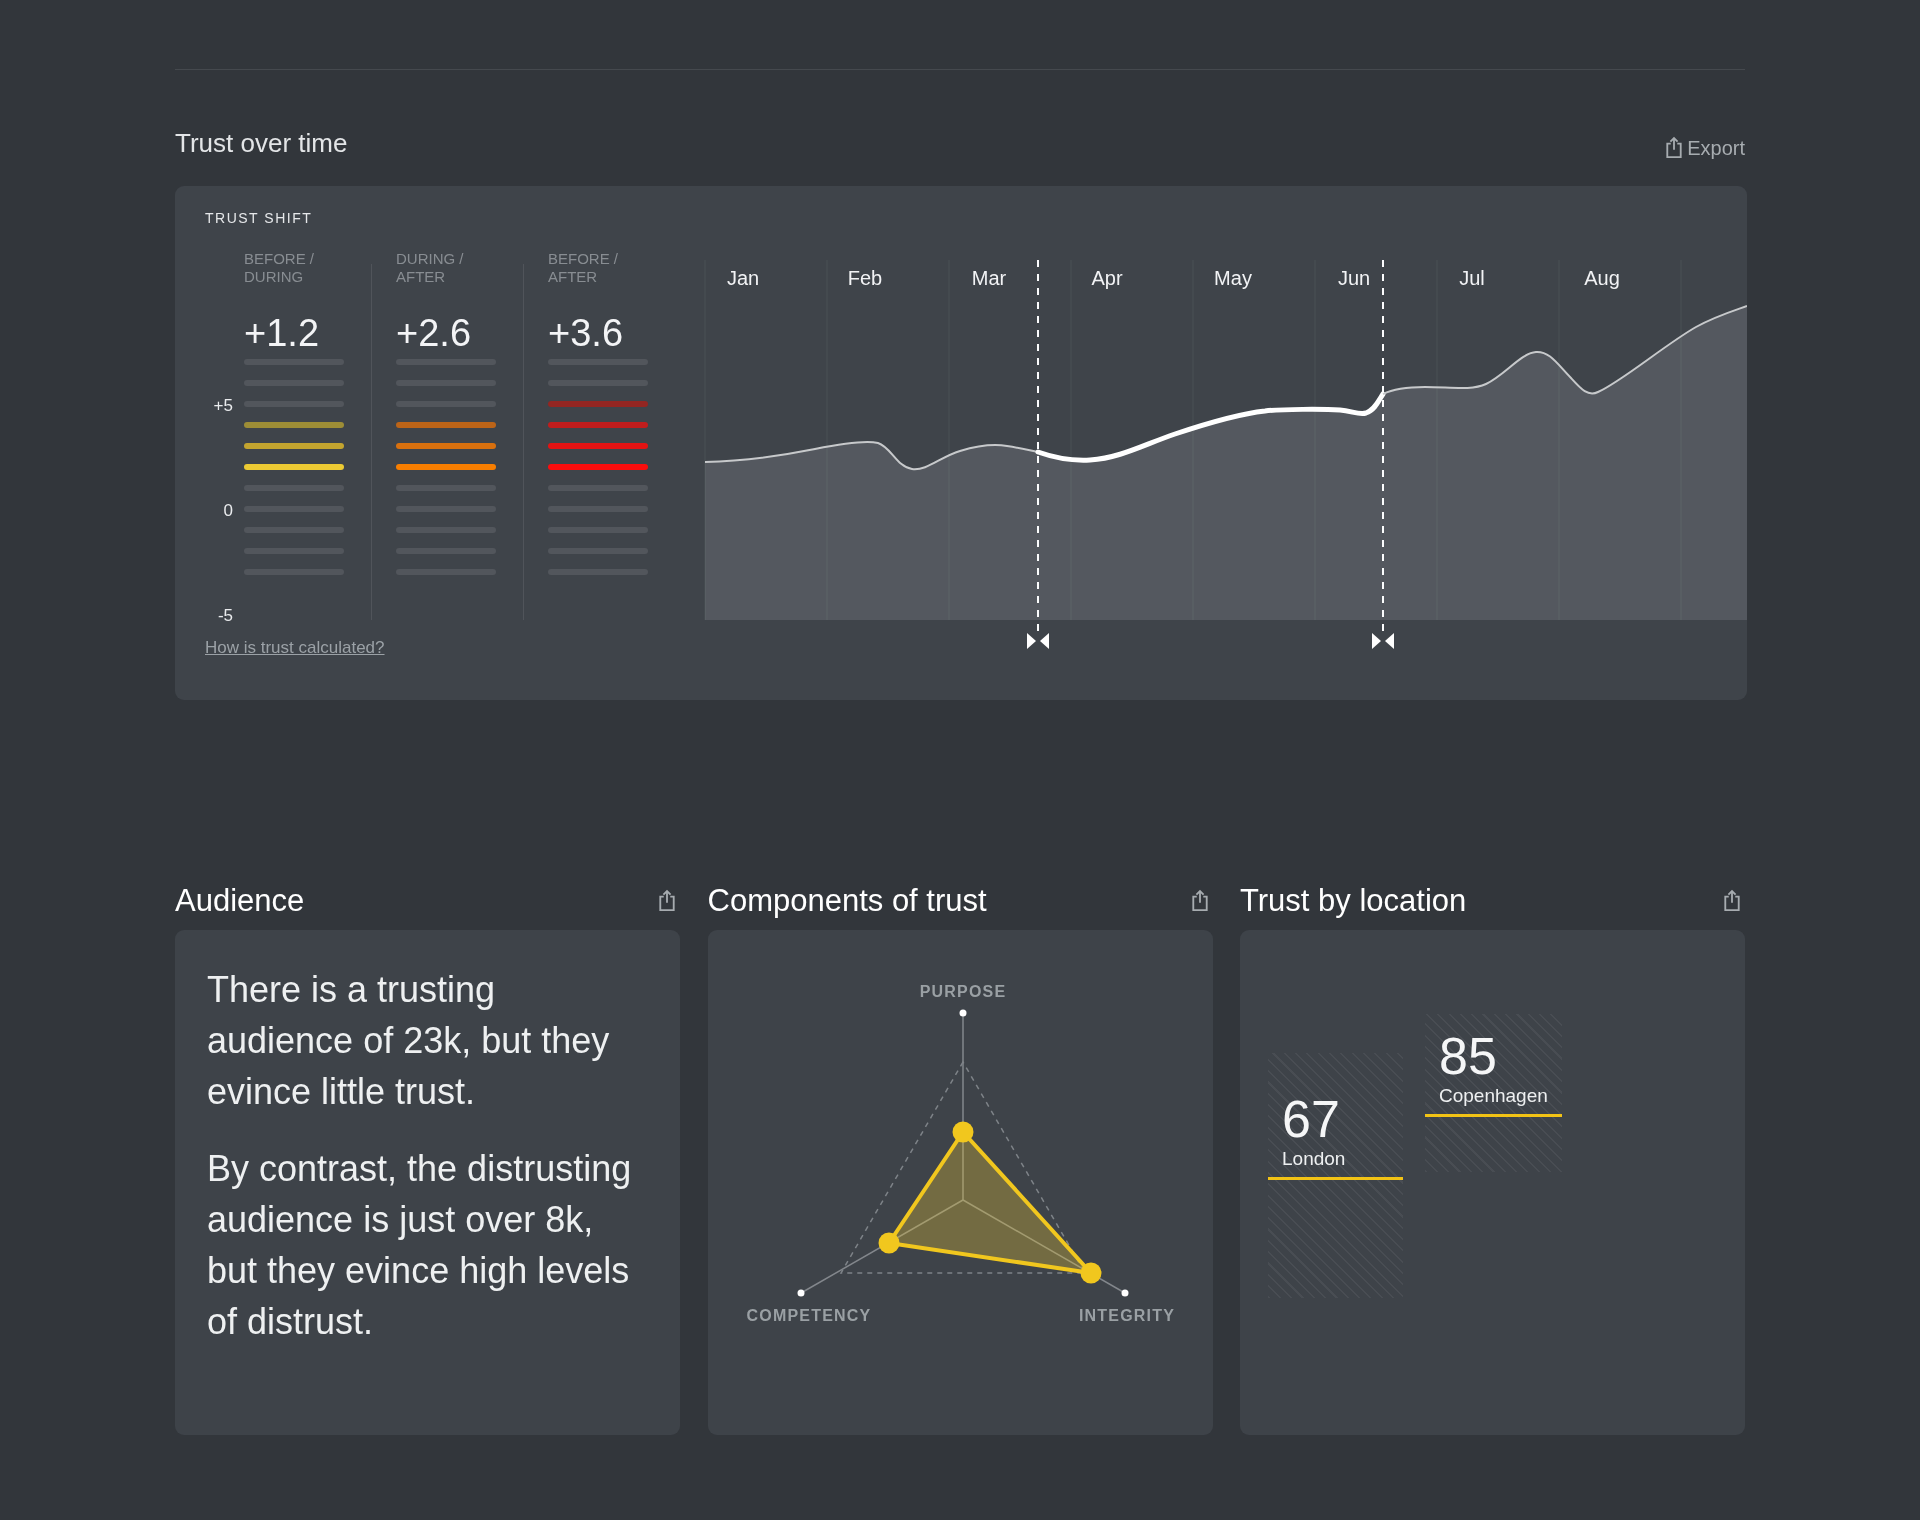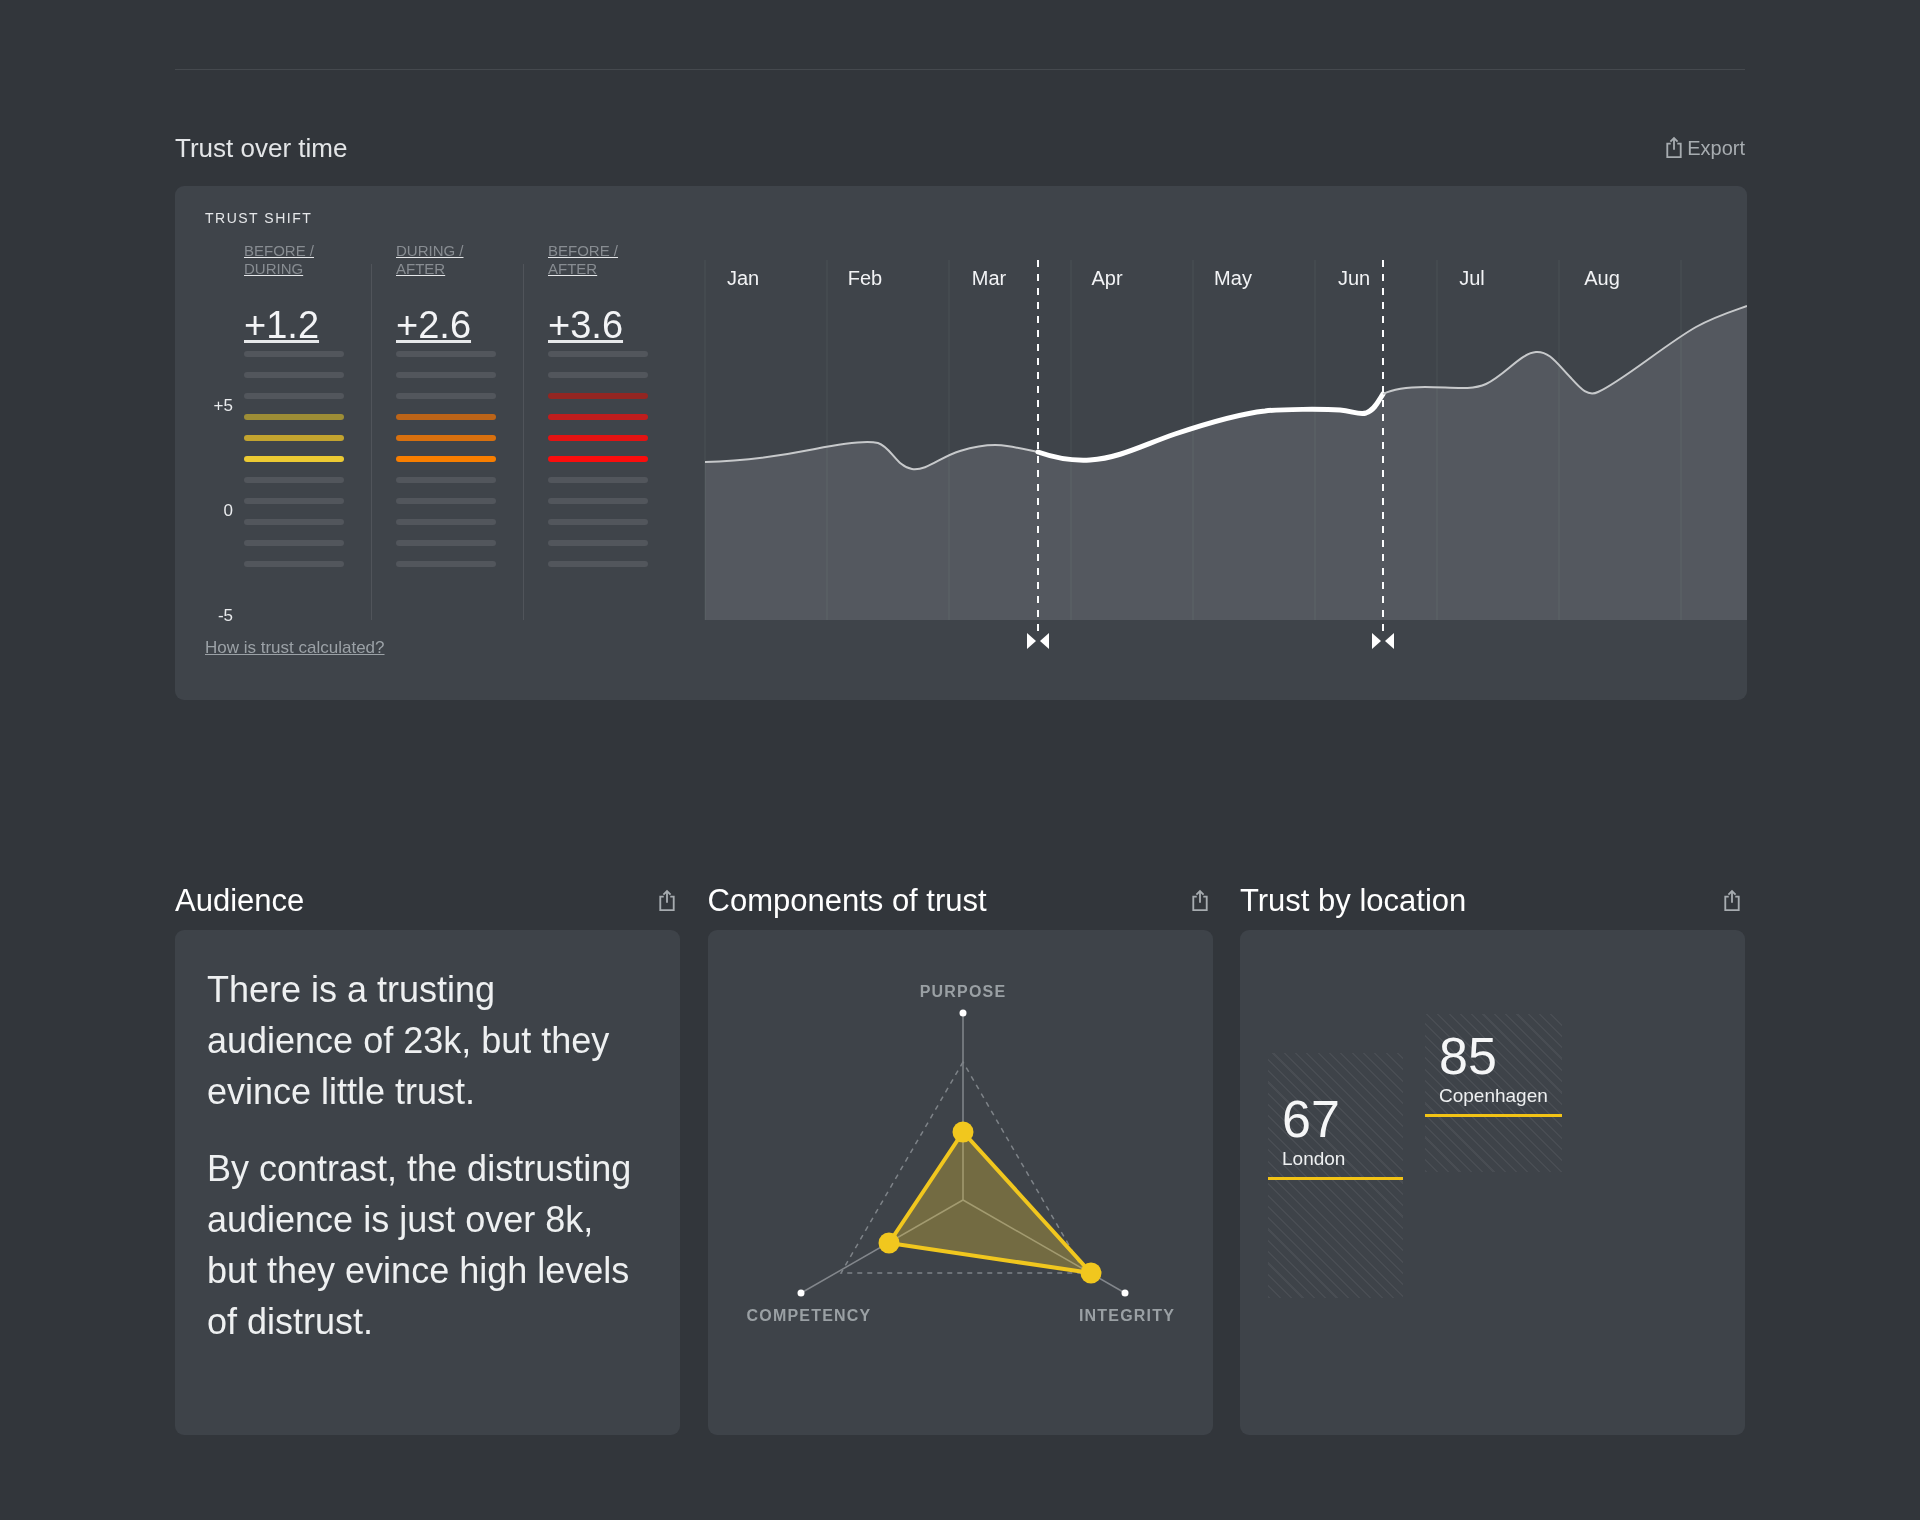--- a/index.html
+++ b/index.html
@@ -2,36 +2,36 @@
 <html><head>
 <meta charset="utf-8">
 <style>
   html,body{margin:0;padding:0;background:#2c3034;}
   .canvas{position:relative;width:1920px;height:1520px;background:#32363b;overflow:hidden;
           font-family:"Liberation Sans", sans-serif;color:#e6e8ea;}
 
   
   .top-divider{position:absolute;left:175px;top:69px;width:1570px;height:1px;background:#45494e;}
   .page-header{position:absolute;left:175px;top:128px;width:1570px;height:40px;display:flex;
-               justify-content:space-between;align-items:center;}
+               justify-content:space-between;}
   .page-title{font-size:26px;font-weight:400;color:#e3e5e7;}
   .export-btn{display:flex;align-items:center;gap:0;cursor:pointer;color:#a7acb0;font-size:20px;}
   .icon-share{stroke:#a7acb0;fill:none;stroke-width:1.7;}
 
   
   .main-panel{position:absolute;left:175px;top:186px;width:1572px;height:514px;
               background:#3f444a;border-radius:9px;}
   .ts-label{position:absolute;left:30px;top:24px;font-size:14px;letter-spacing:1.5px;color:#e6e8ea;}
   .how-link{position:absolute;left:30px;top:452px;font-size:17px;color:#9ba1a6;
             text-decoration:underline;cursor:pointer;}
 
   
   .axis-num{position:absolute;left:6px;width:52px;text-align:right;font-size:17px;color:#e9ebed;}
   .shift-sep{position:absolute;top:78px;width:1px;height:356px;background:#50545a;}
-  .shift-col{position:absolute;top:56px;width:101px;text-decoration:underline;}
+  .shift-col{position:absolute;top:64px;width:101px;}
   .shift-col .col-label{font-size:15px;line-height:18px;color:#888d92;}
   .shift-col .col-value{margin-top:26px;font-size:38px;font-weight:300;color:#f3f4f6;height:44px;}
   .shift-col .rows{margin-top:3px;}
   .shift-col .bar-row{width:100px;height:6px;border-radius:3px;margin-bottom:15px;background:#52565c;}
 
   
   .chart-svg{position:absolute;left:0;top:0;pointer-events:none;}
   .chart-svg .interact{pointer-events:auto;}
   .month-label{fill:#f2f3f5;font-size:20px;font-family:"Liberation Sans",sans-serif;text-anchor:middle;}
 

